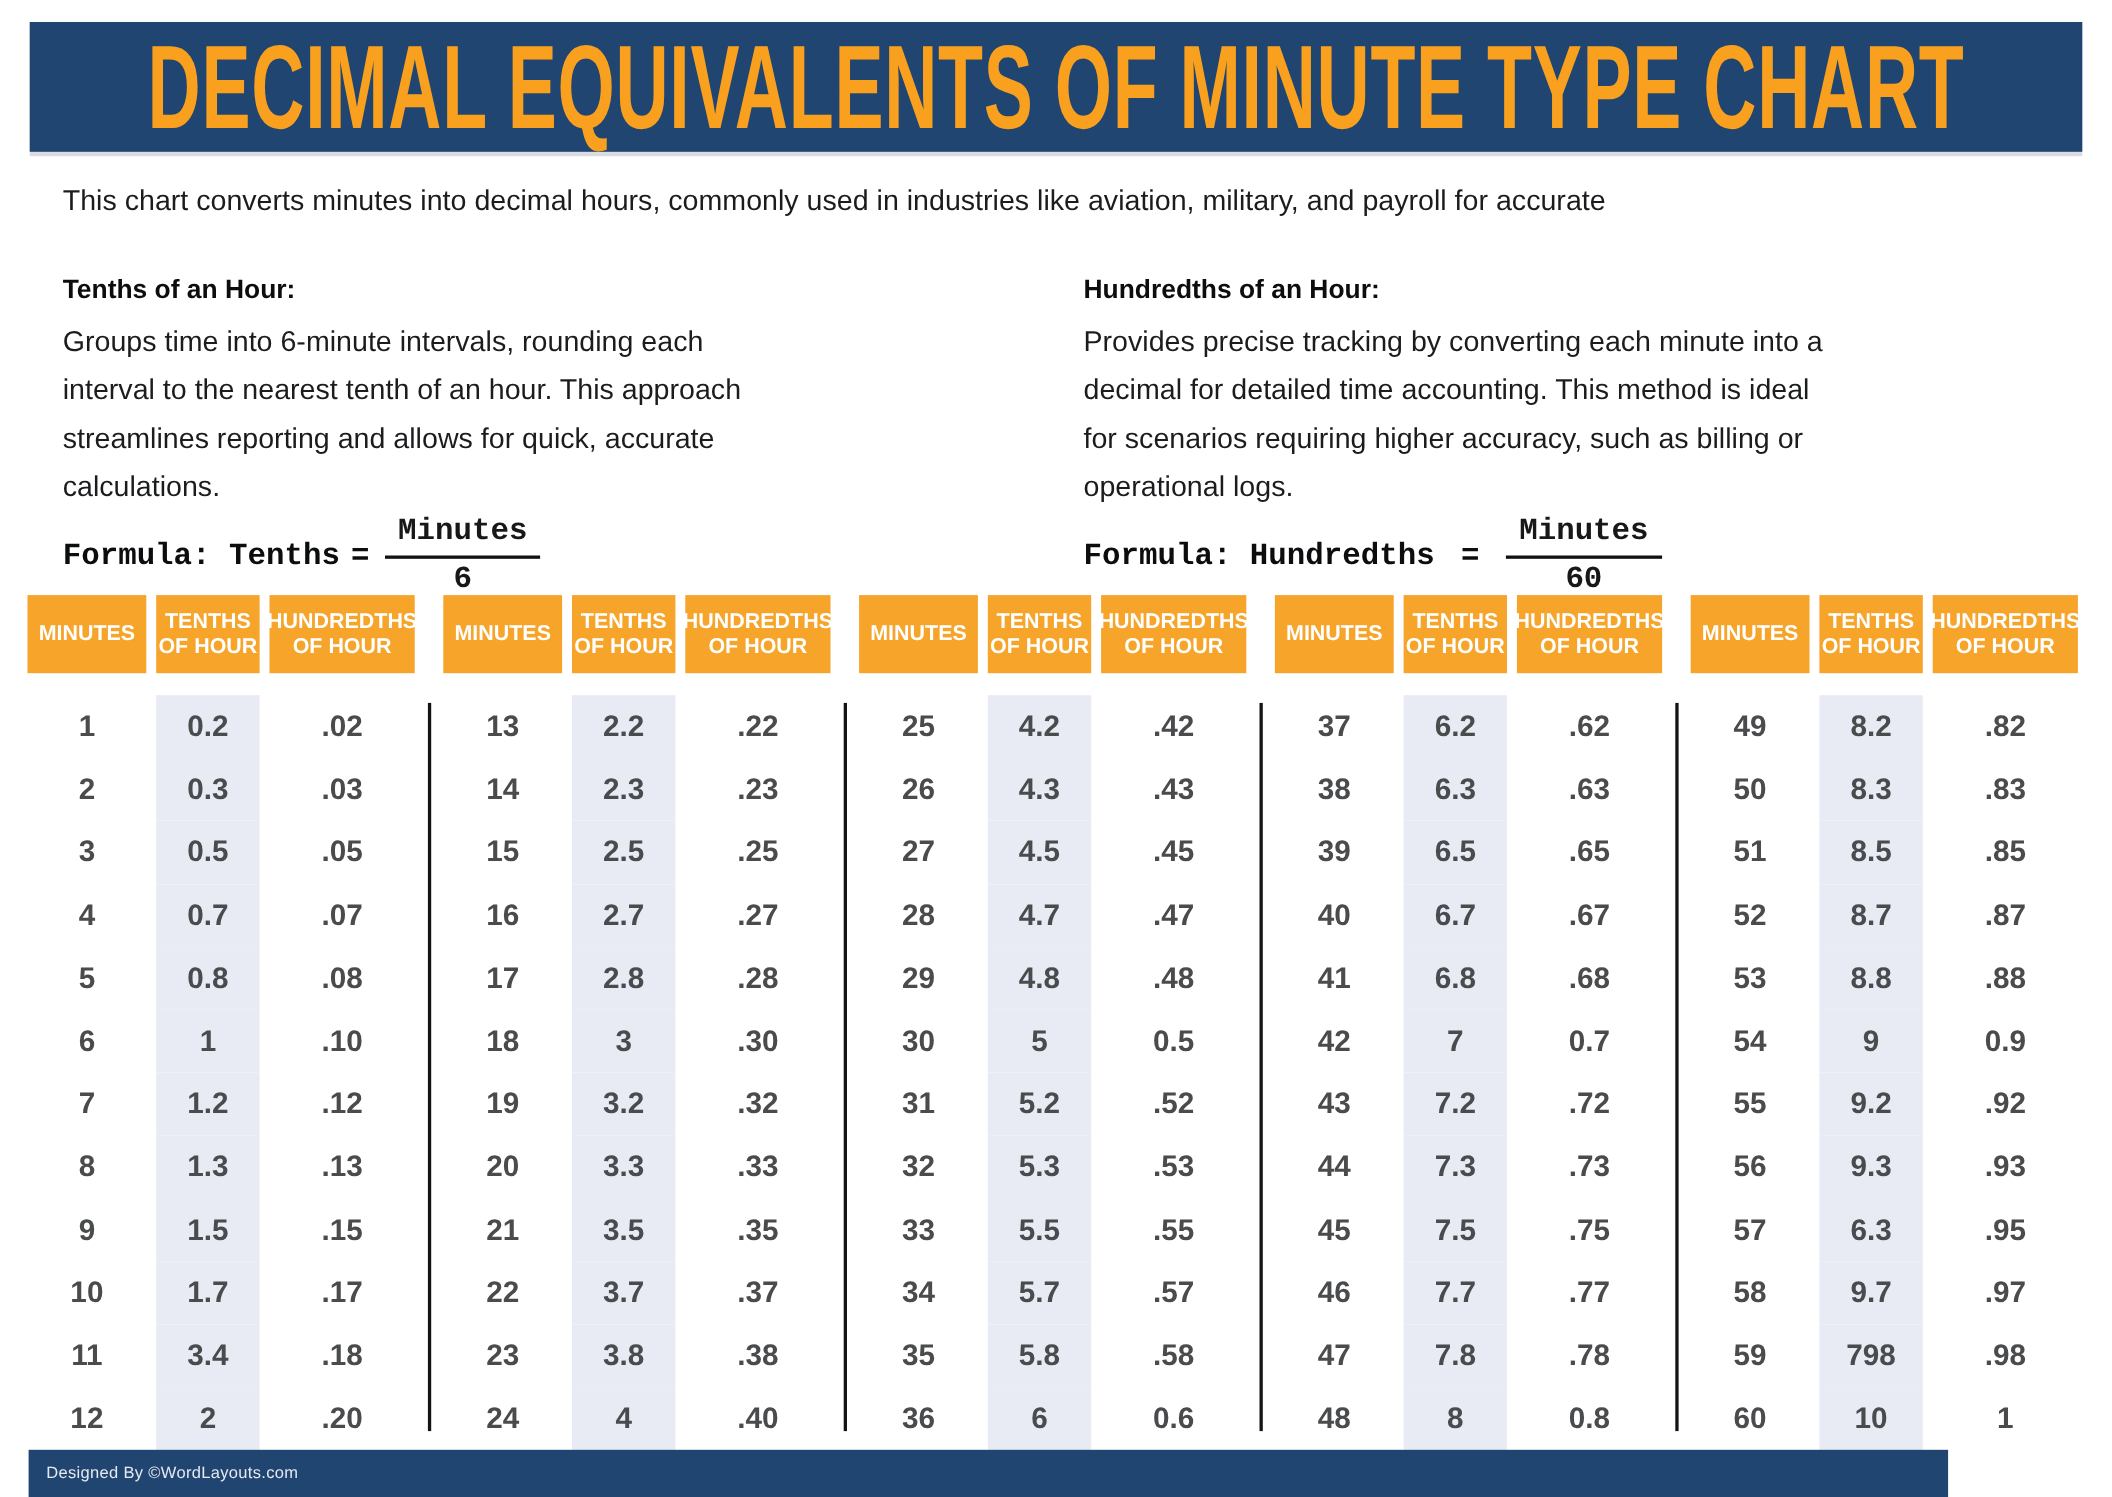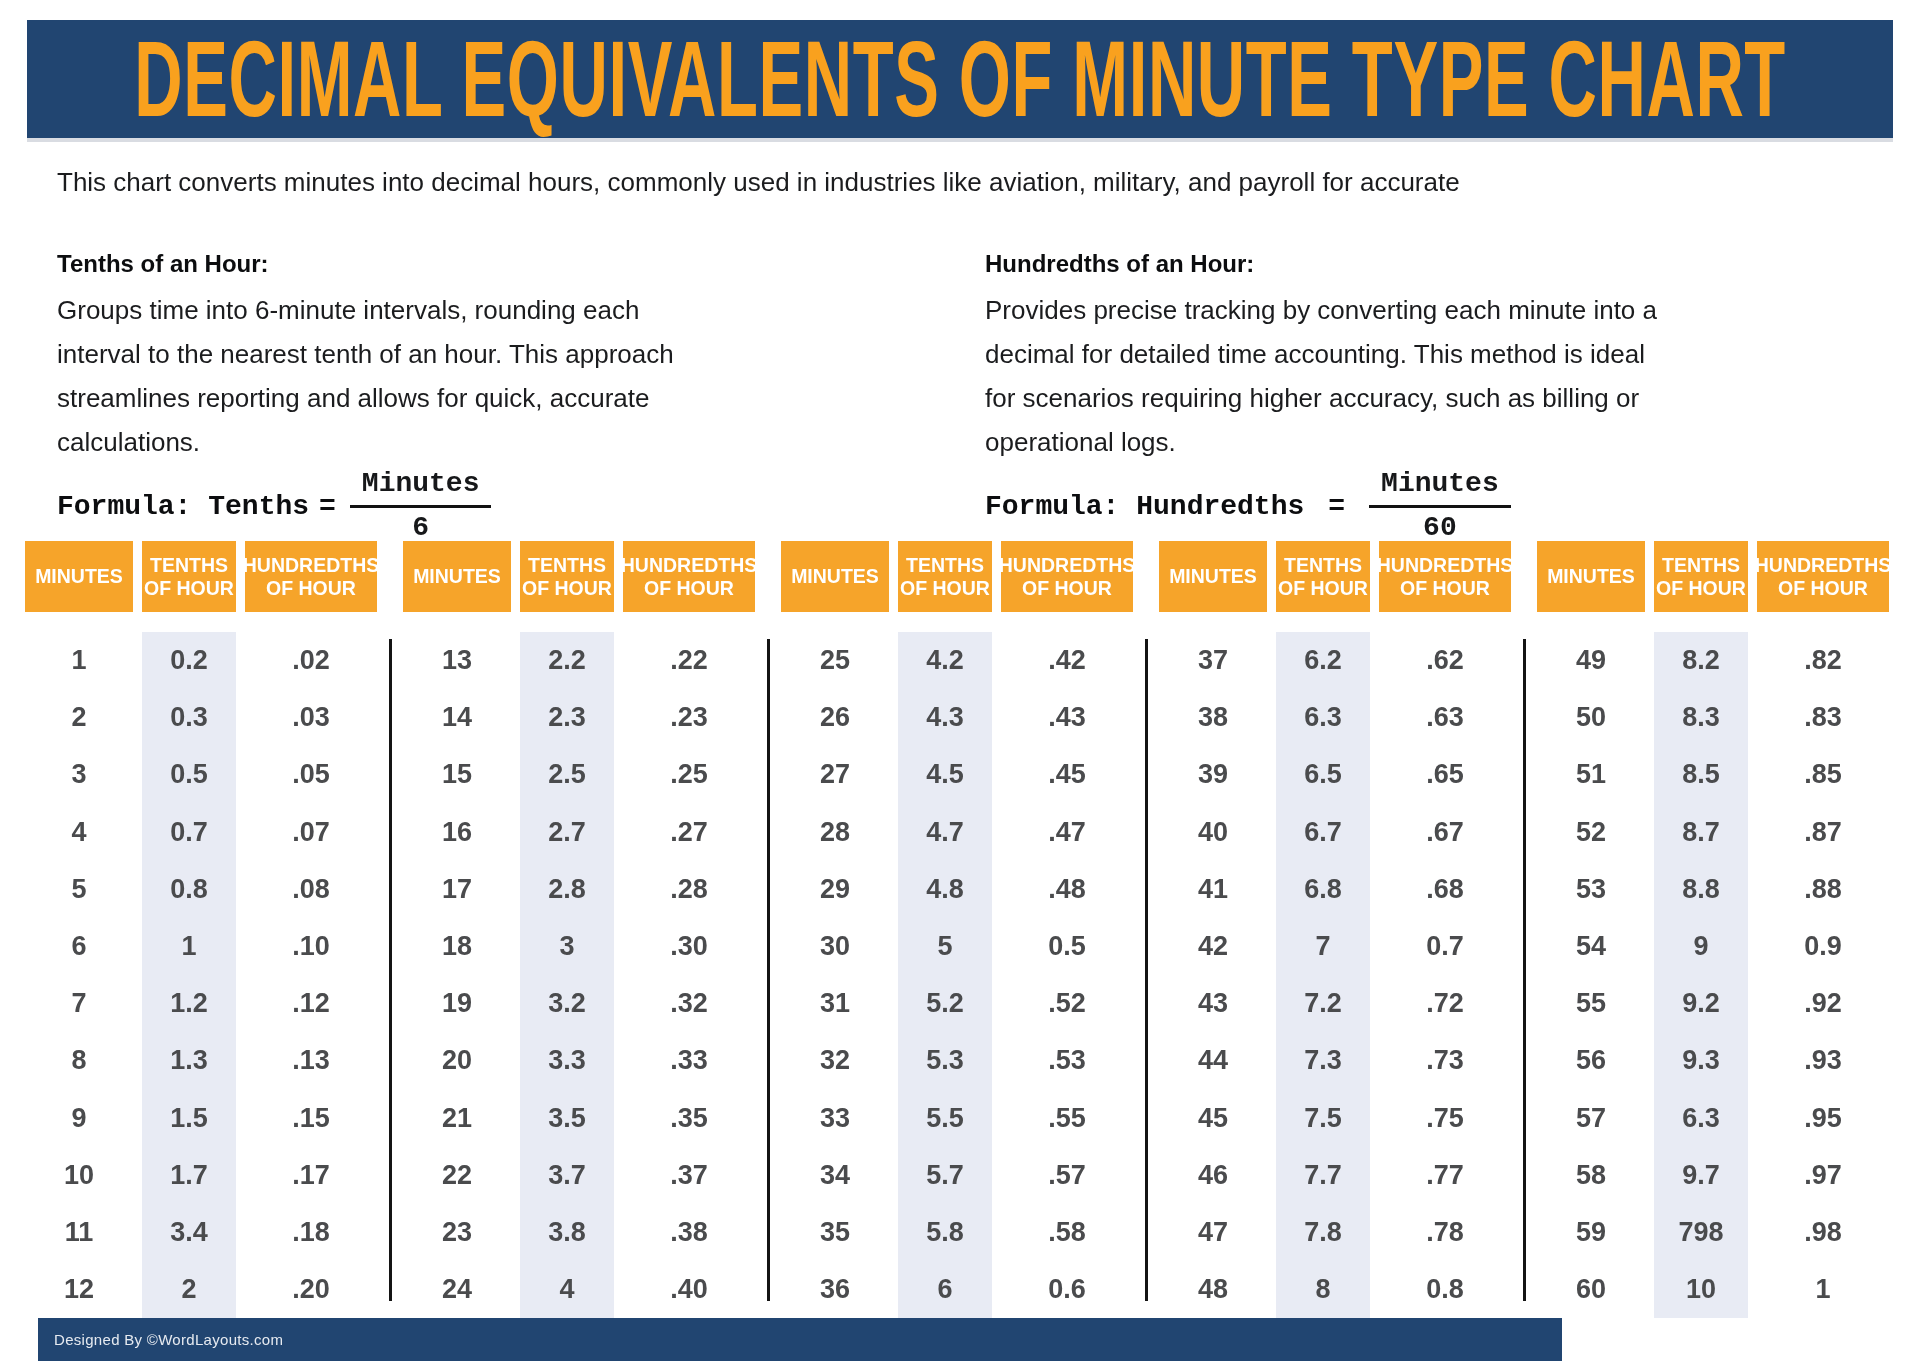--- a/index.html
+++ b/index.html
@@ -37,22 +37,22 @@
           column-gap:9px;row-gap:0;}
   .hcell{height:71px;background:#f6a42a;color:#ffffff;display:flex;align-items:center;
          justify-content:center;text-align:center;font-weight:bold;font-size:19.5px;line-height:23px;}
   .body-start{margin-top:20px;}
   .bcell{height:57.2px;display:flex;align-items:center;justify-content:center;
          font-size:27px;font-weight:bold;color:#4a4b4d;}
   .bcell.tenths{background:#e8ebf4;}
   .vdivider{position:absolute;top:98px;width:3px;height:662px;background:#141414;}
 
   
-  .footer{position:absolute;left:26px;top:1318px;width:1524px;height:43px;background:#214571;
-          display:flex;align-items:center;margin-left:12px;}
+  .footer{position:absolute;left:26px;top:1318px;width:1745px;height:43px;background:#214571;
+          display:flex;align-items:center;}
   .footer span{font-size:15px;color:#e6eaf0;padding-left:16px;letter-spacing:0.3px;}
 </style>
 </head>
 <body>
 
 <div class="page">
 
   <header class="title-bar">
     <span class="title-text">DECIMAL EQUIVALENTS OF MINUTE TYPE CHART</span>
   </header>

